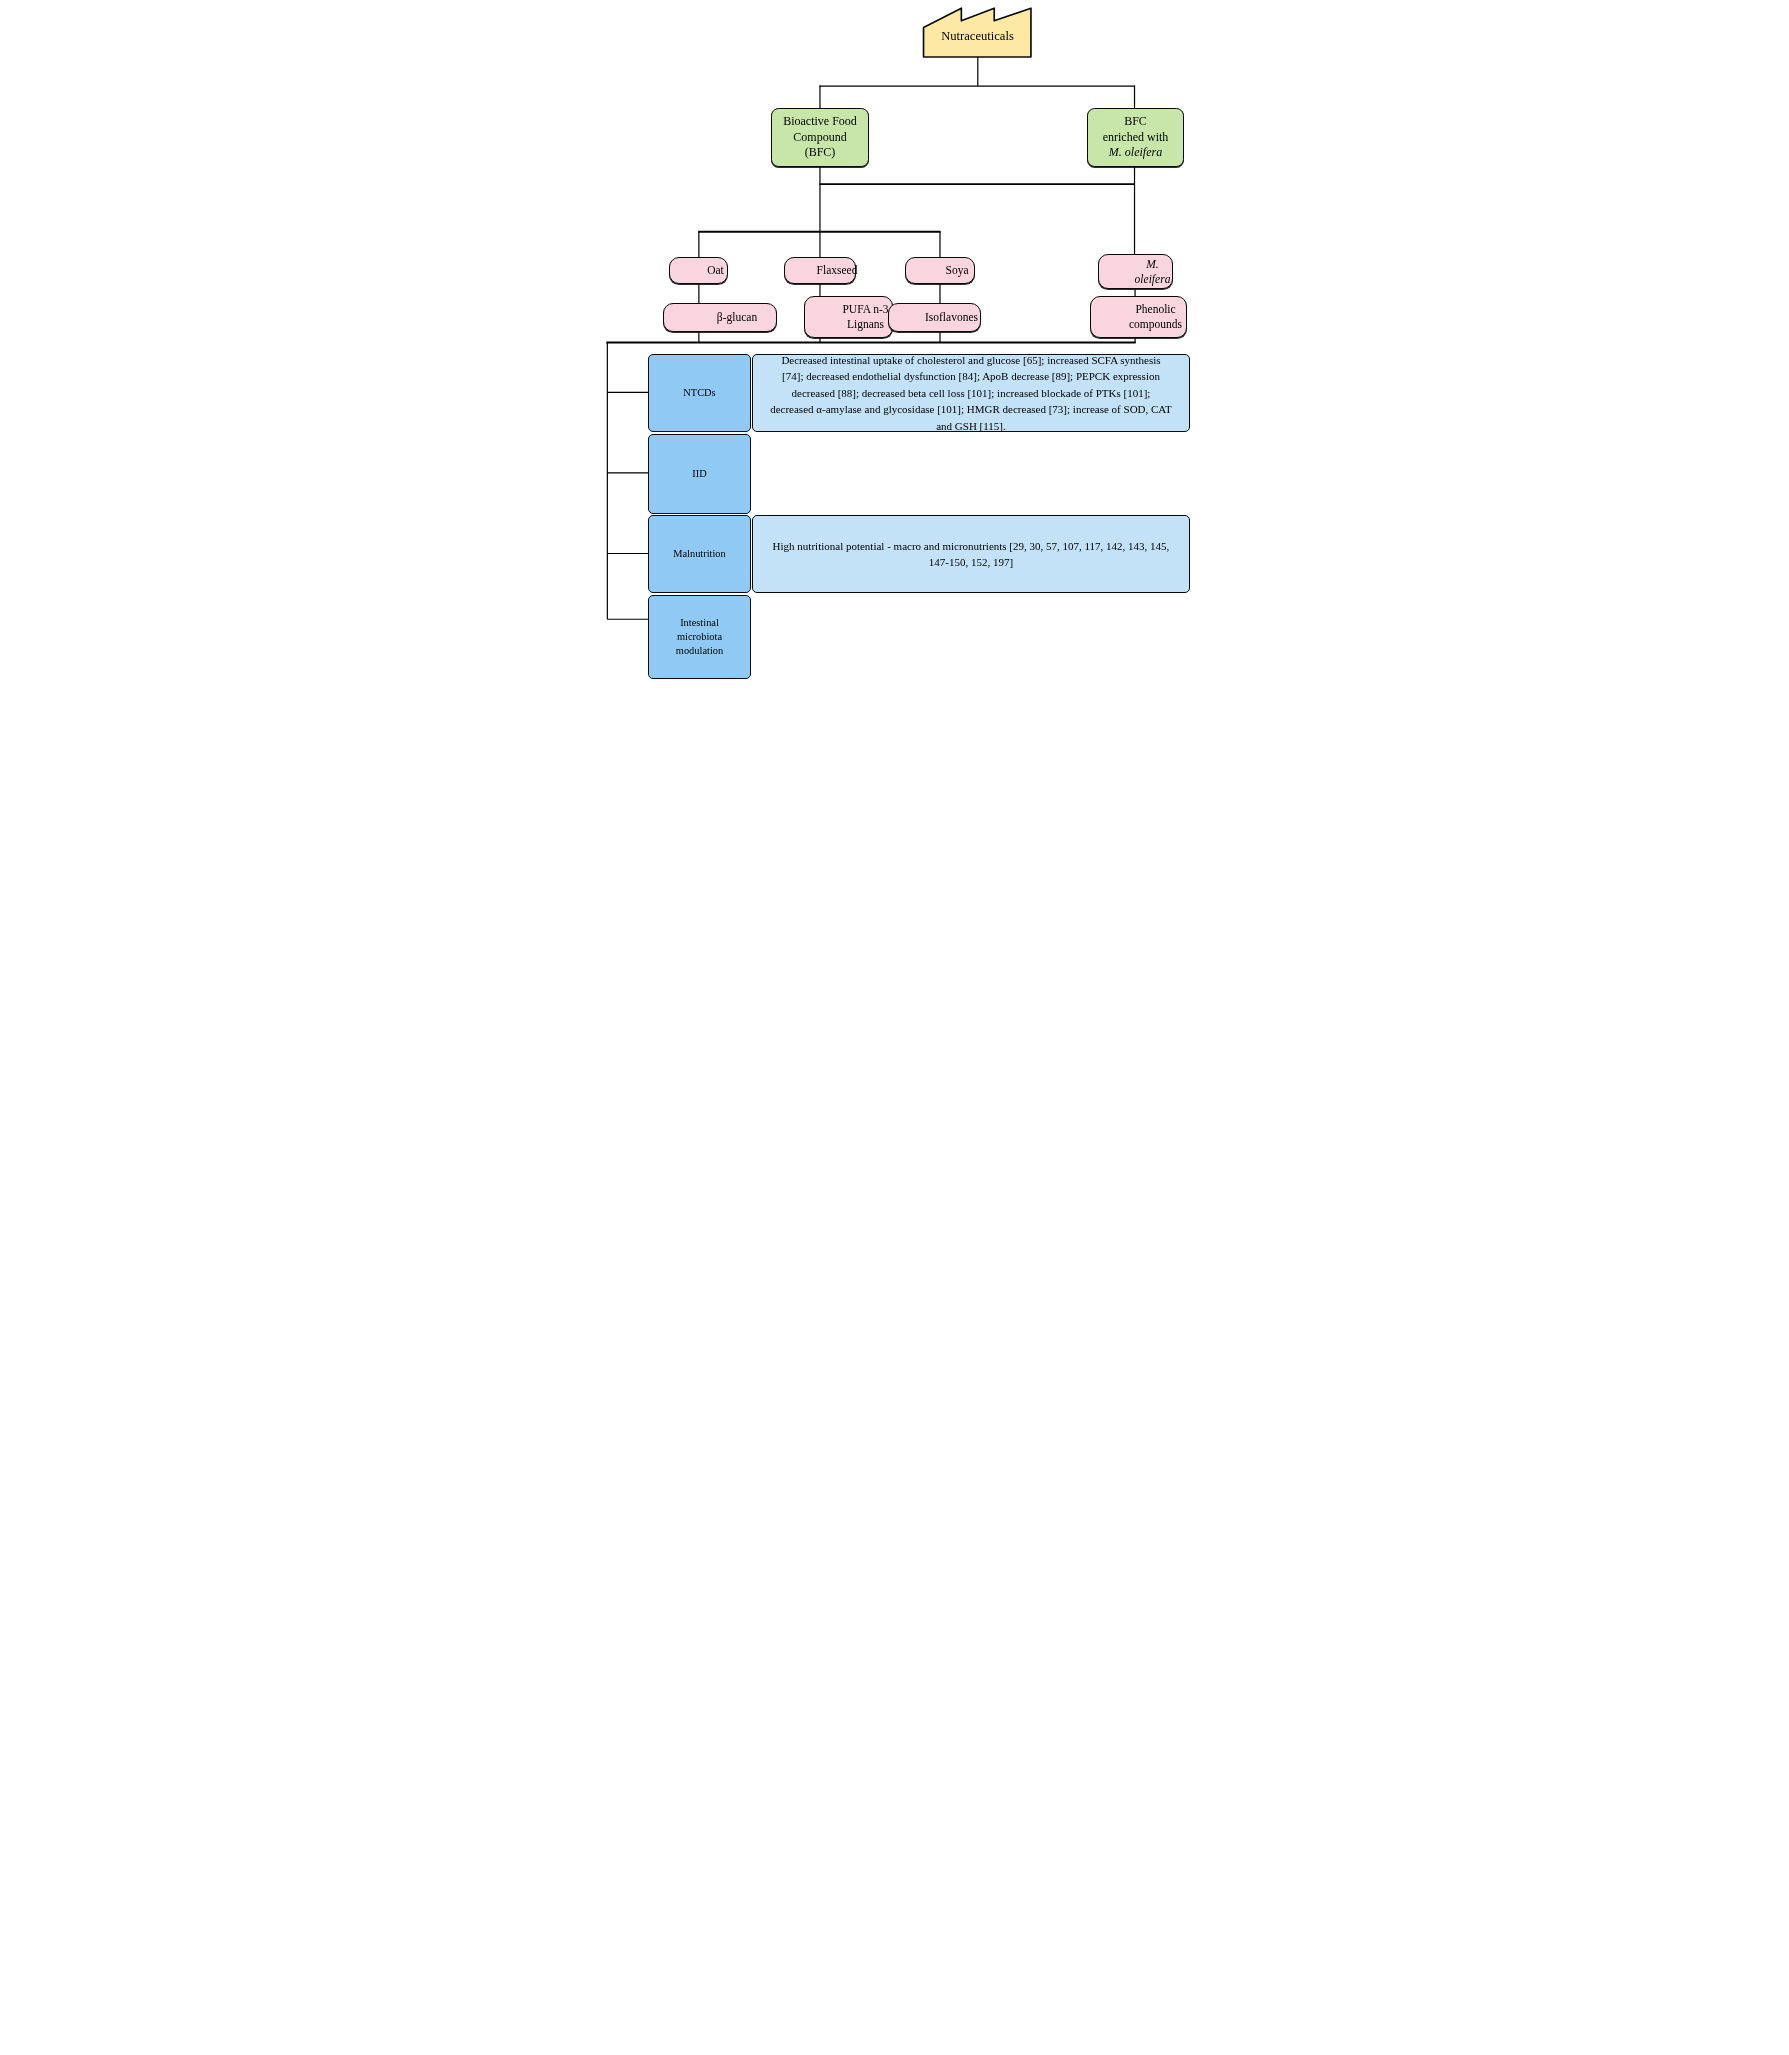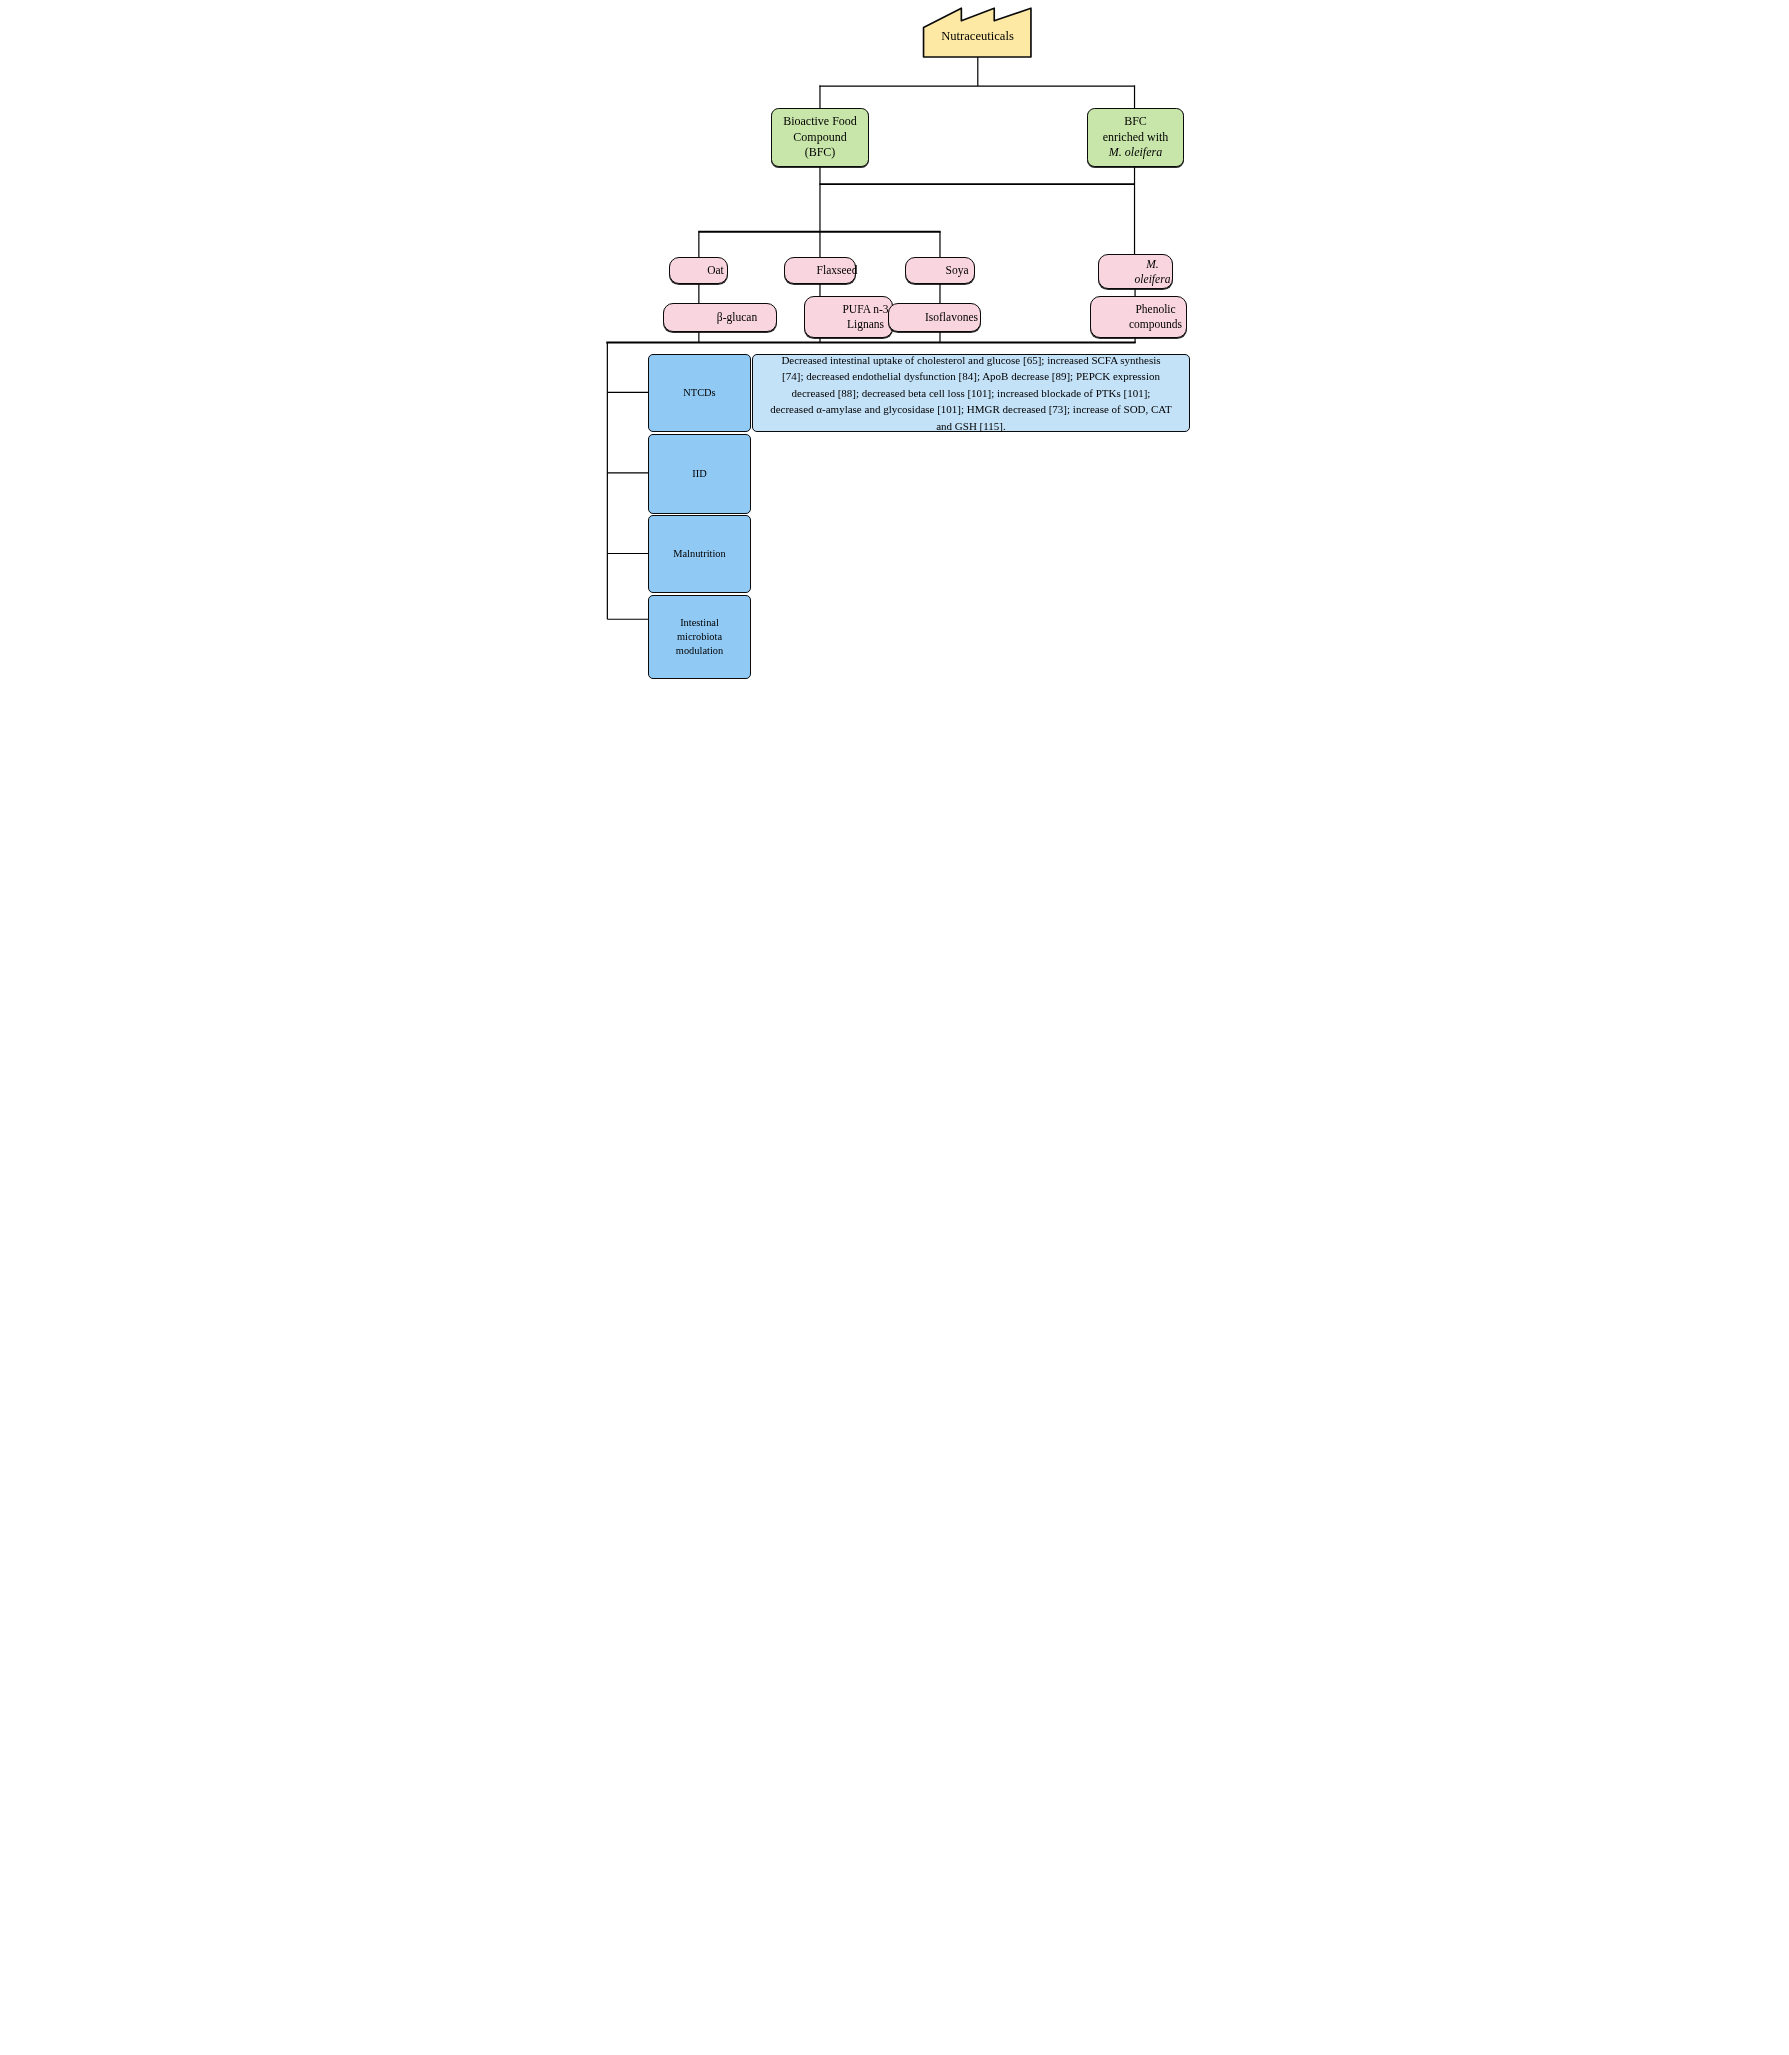--- a/index.html
+++ b/index.html
@@ -128,17 +128,18 @@
     <span class="ln">Phenolic</span>
     <span class="ln">compounds</span>
   </div>
 
   <div class="row-label" style="top:354px;height:78px;">NTCDs</div>
   <div class="row-body" style="top:354px;height:78px;">Decreased intestinal uptake of cholesterol and glucose [65]; increased SCFA synthesis [74]; decreased endothelial dysfunction [84]; ApoB decrease [89]; PEPCK expression decreased [88]; decreased beta cell loss [101]; increased blockade of PTKs [101]; decreased α-amylase and glycosidase [101]; HMGR decreased [73]; increase of SOD, CAT and GSH [115].</div>
 
   <div class="row-label" style="top:434px;height:80px;">IID</div>
 
   <div class="row-label" style="top:515px;height:78px;">Malnutrition</div>
+  <div class="row-body" style="top:515px;height:78px;">High nutritional potential - macro and micronutrients [29, 30, 57, 107, 117, 142, 143, 145, 147-150, 152, 197]</div>
 
   <div class="row-label" style="top:595px;height:84px;">Intestinal microbiota modulation</div>
 
 </div>
 
 
 </body></html>

